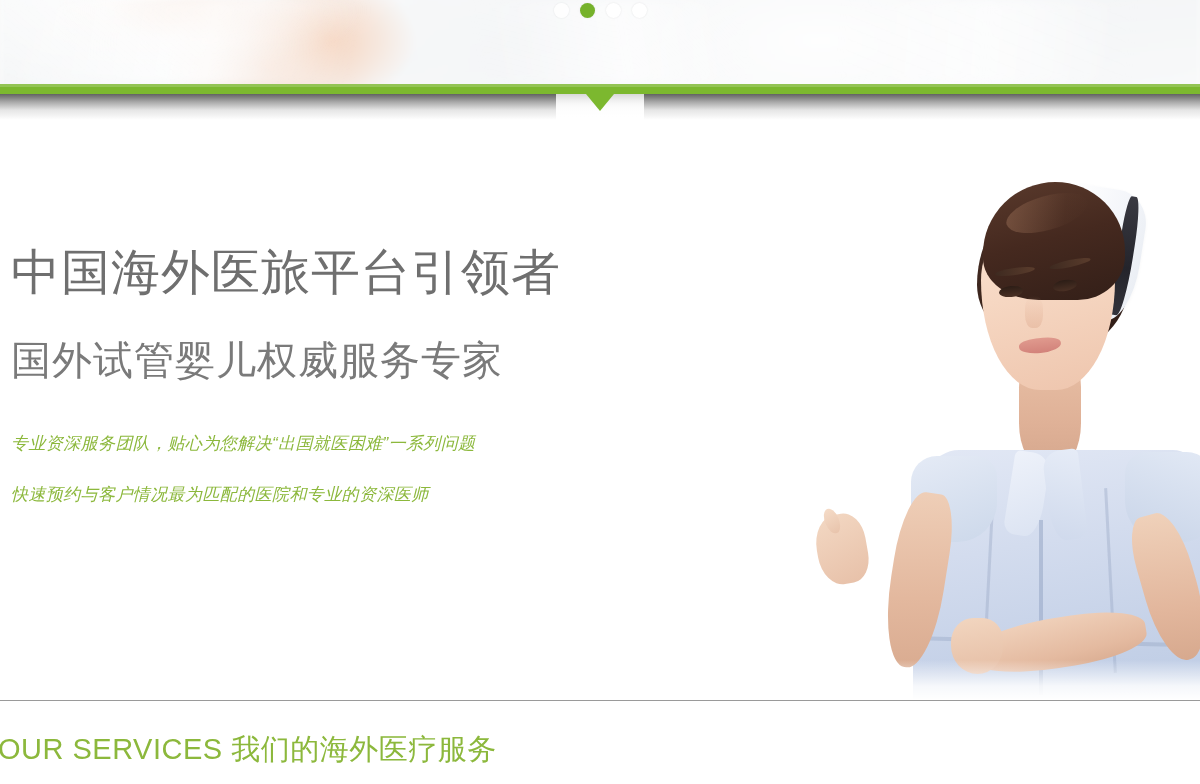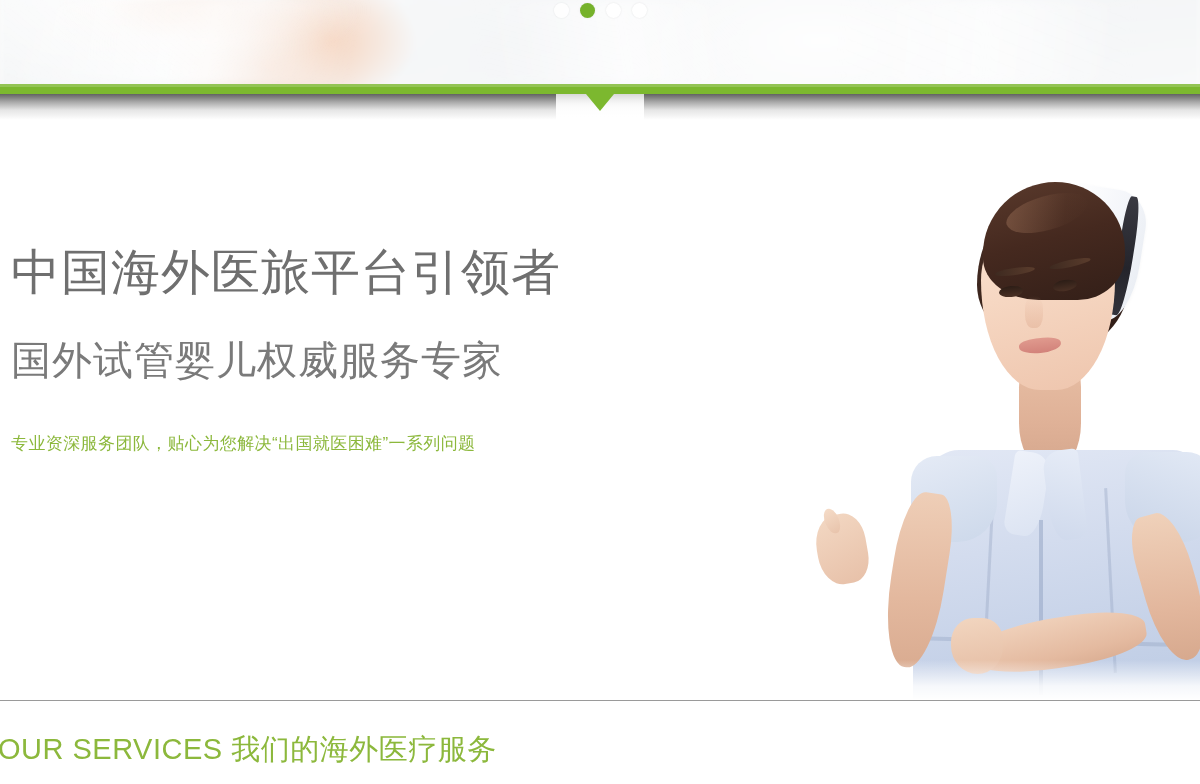--- a/index.html
+++ b/index.html
@@ -106,21 +106,21 @@
     white-space:nowrap;
   }
 
   .bullets { position:absolute; left:0; top:315px; width:760px; }
   .bullet {
     font-size:17px; line-height:1;
     margin-bottom:34px;
     white-space:nowrap;
     letter-spacing:0.4px;
   }
-  .bullet.green { color:#8cb83c; }
+  .bullet.green { color:#8cb83c;font-style:italic; }
   .bullet.grey  { color:#808080; }
 
   
   .nurse {
     position:absolute; right:0px; top:0px;
     width:420px; height:580px;
     overflow:hidden;
   }
   .n-bg { position:absolute; inset:0; background:#ffffff; }
 
@@ -308,20 +308,21 @@
   <div class="arrow-down"></div>
 
   <div class="hero">
 
     <div class="hero-text">
       <div class="headline-1">中国海外医旅平台引领者</div>
       <div class="headline-2">国外试管婴儿权威服务专家</div>
 
       <div class="bullets">
         <div class="bullet green">专业资深服务团队，贴心为您解决“出国就医困难”一系列问题</div>
+        <div class="bullet green">快速预约与客户情况最为匹配的医院和专业的资深医师</div>
       </div>
     </div>
 
     <div class="nurse">
       <div class="n-bg"></div>
       <div class="n-hair-back"></div>
       <div class="n-cap"></div>
       <div class="n-cap-stripe"></div>
       <div class="n-neck"></div>
       <div class="n-face"></div>

